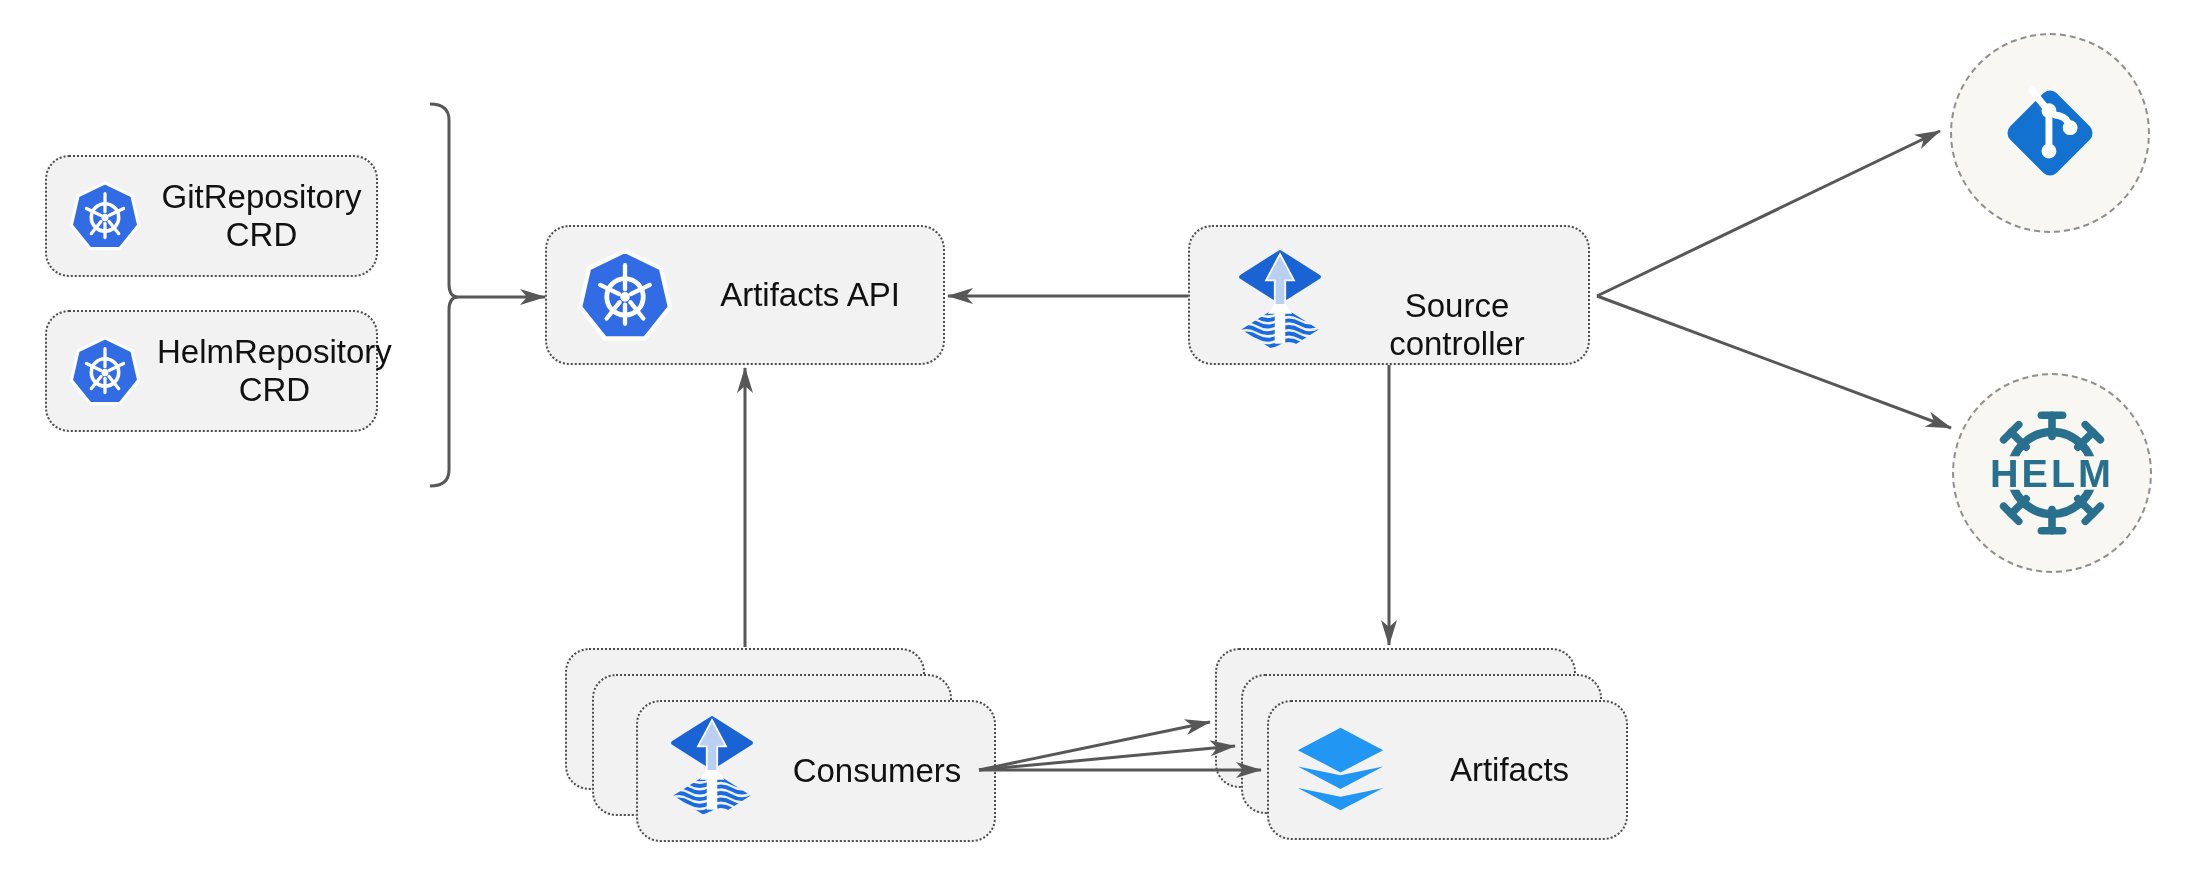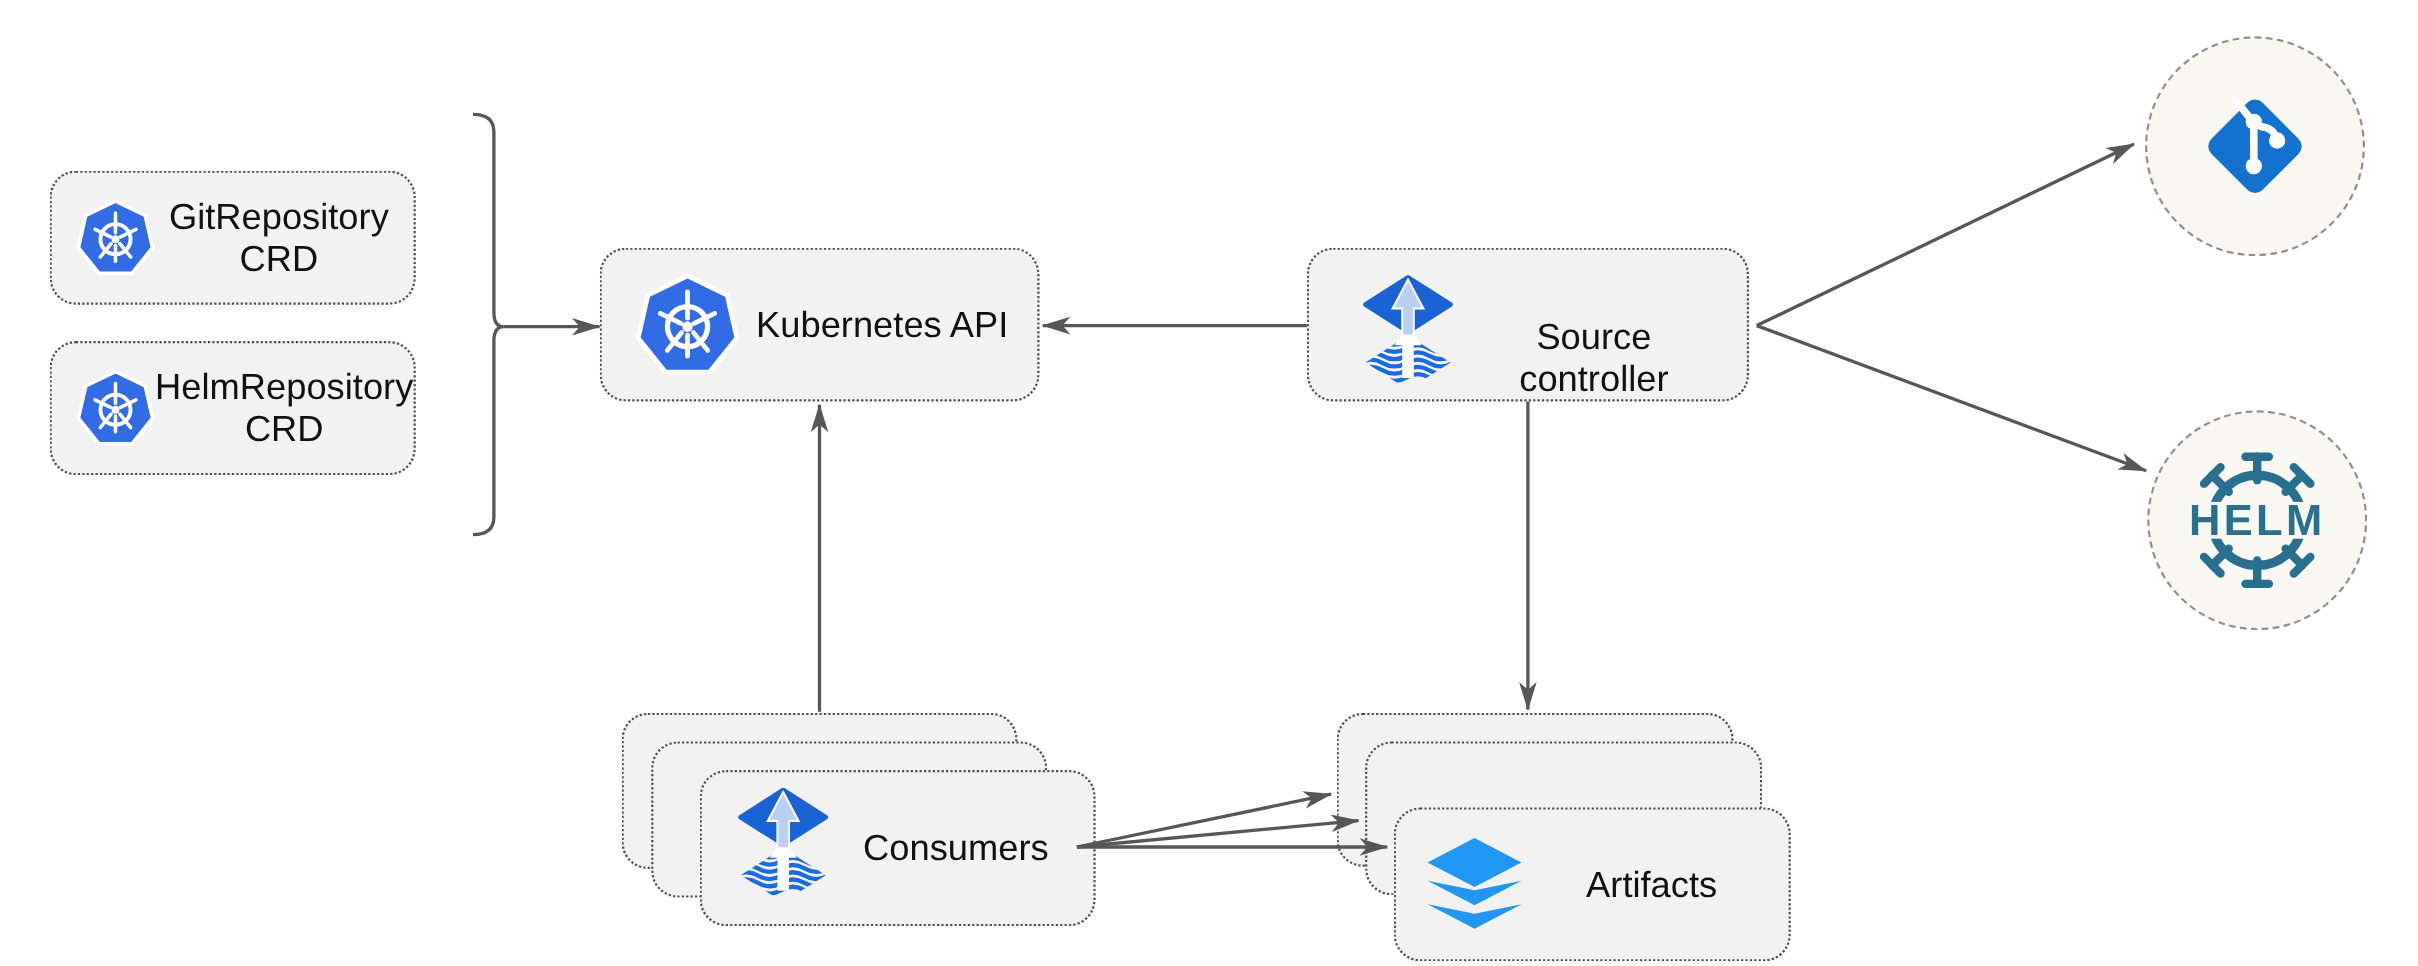--- a/index.html
+++ b/index.html
@@ -9,21 +9,21 @@
     --flux-stripe:#1b6be0; --git-blue:#1372cf; --helm-teal:#29708f;
     --layers-blue:#2196f3; --text:#111111;
   }
   html,body{margin:0;padding:0;background:var(--background);}
   .canvas{
     position:relative;width:2198px;height:878px;background:var(--background);
     font-family:"Liberation Sans", sans-serif;color:var(--text);overflow:hidden;
   }
   .node{
     position:absolute;box-sizing:border-box;display:flex;align-items:center;
-    background:var(--node-fill);border:2px dotted var(--node-border);border-radius:24px;
+    background:var(--node-fill);border:2px dotted var(--node-border);border-radius:24px;gap:16px;
   }
   .node .lbl{flex:1 1 auto;text-align:center;font-size:33px;line-height:38px;color:var(--text);}
   .node .lbl span{display:block;}
   .stacklayer{
     position:absolute;box-sizing:border-box;background:var(--node-fill);
     border:2px dotted var(--node-border);border-radius:24px;
   }
   .endpoint{
     position:absolute;box-sizing:border-box;width:200px;height:200px;border-radius:50%;
     background:var(--circle-fill);border:2.5px dashed var(--circle-border);
@@ -135,21 +135,21 @@
       <span>HelmRepository</span>
       <span>CRD</span>
     </div>
   </div>
 
   <div class="node" style="left:545px;top:225px;width:400px;height:140px;padding-left:30px;padding-right:12px;">
     <svg class="icon" width="96" height="96">
         <use href="#sym-k8s"></use>
       </svg>
     <div class="lbl">
-      <span>Kubernetes API</span>
+      <span>Artifacts API</span>
     </div>
   </div>
 
   <div class="node" style="left:1188px;top:225px;width:402px;height:140px;padding-left:46px;padding-right:14px;align-items:flex-end;">
     <svg class="icon" width="88" height="116">
         <use href="#sym-flux"></use>
       </svg>
     <div class="lbl">
       <span>Source</span>
       <span>controller</span>
@@ -162,21 +162,21 @@
     <svg class="icon" width="88" height="116">
         <use href="#sym-flux"></use>
       </svg>
     <div class="lbl">
       <span>Consumers</span>
     </div>
   </div>
 
   <div class="stacklayer" style="left:1215px;top:648px;width:361px;height:140px;"></div>
   <div class="stacklayer" style="left:1241px;top:674px;width:361px;height:140px;"></div>
-  <div class="node" style="left:1267px;top:734px;width:361px;height:140px;padding-left:23px;padding-right:12px;">
+  <div class="node" style="left:1267px;top:700px;width:361px;height:140px;padding-left:23px;padding-right:12px;">
     <svg class="icon" width="97" height="97">
         <use href="#sym-layers"></use>
       </svg>
     <div class="lbl">
       <span>Artifacts</span>
     </div>
   </div>
 
   <div class="endpoint" style="left:1950px;top:33px;">
     <svg width="106" height="106">

